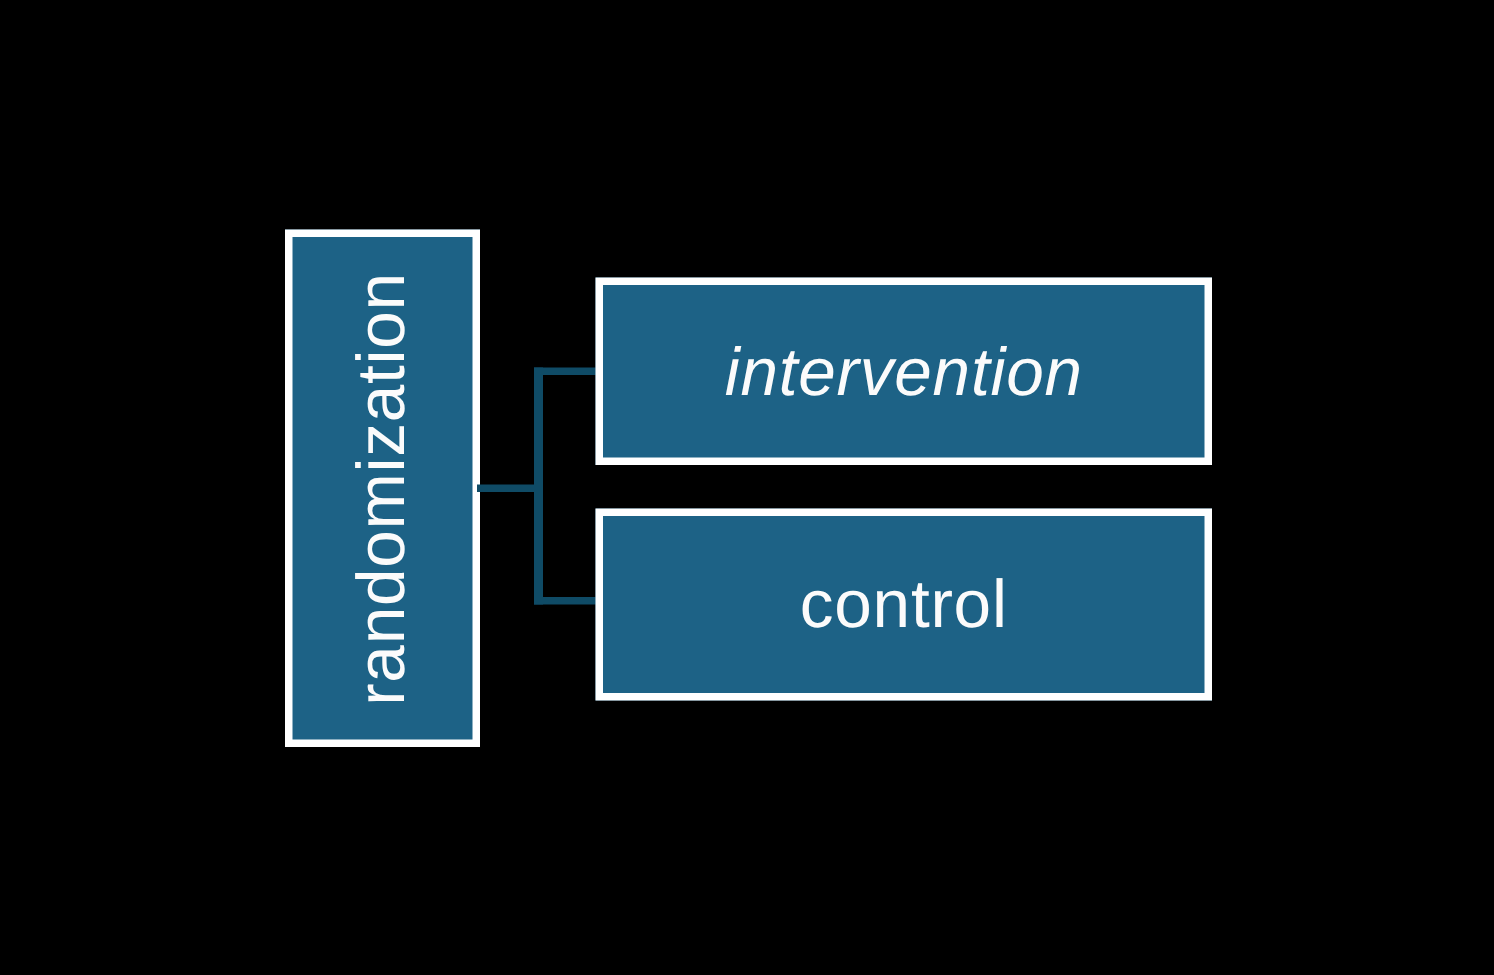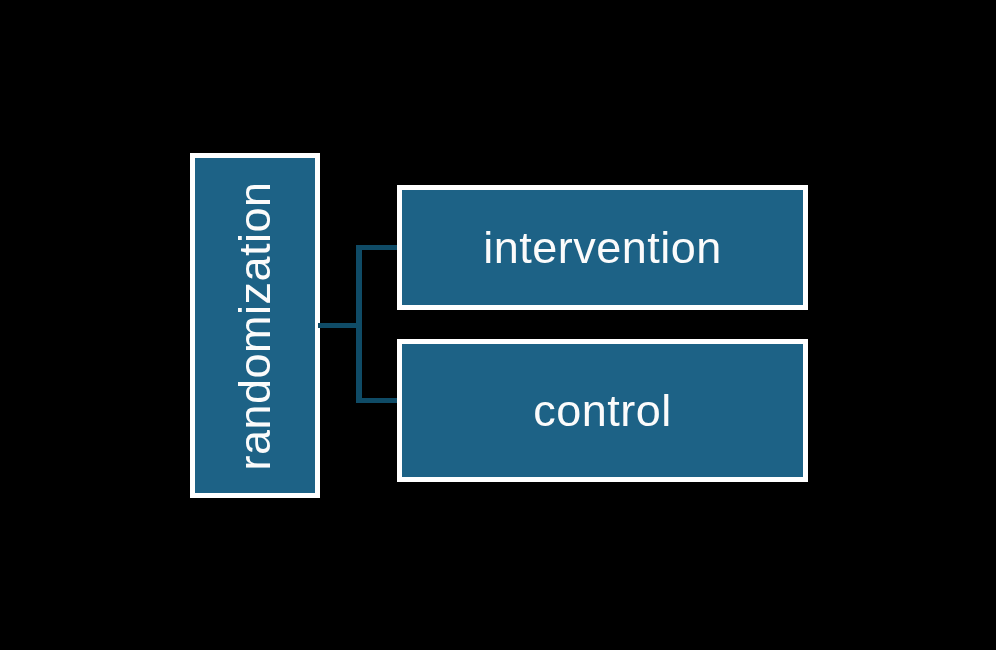--- a/index.html
+++ b/index.html
@@ -38,26 +38,27 @@
   }
   .node-randomization .label {
     transform: rotate(-90deg);
     white-space: nowrap;
   }
   .node-intervention {
     left: 397px;
     top: 185px;
     width: 411px;
     height: 125px;
+    font-style: italic;
   }
   .node-control {
     left: 397px;
     top: 339px;
     width: 411px;
-    height: 143px;
+    height: 128px;
   }
   .connector {
     position: absolute;
     background: #0f4b66;
   }
   .conn-stem {
     left: 318px;
     top: 323px;
     width: 42px;
     height: 5px;

